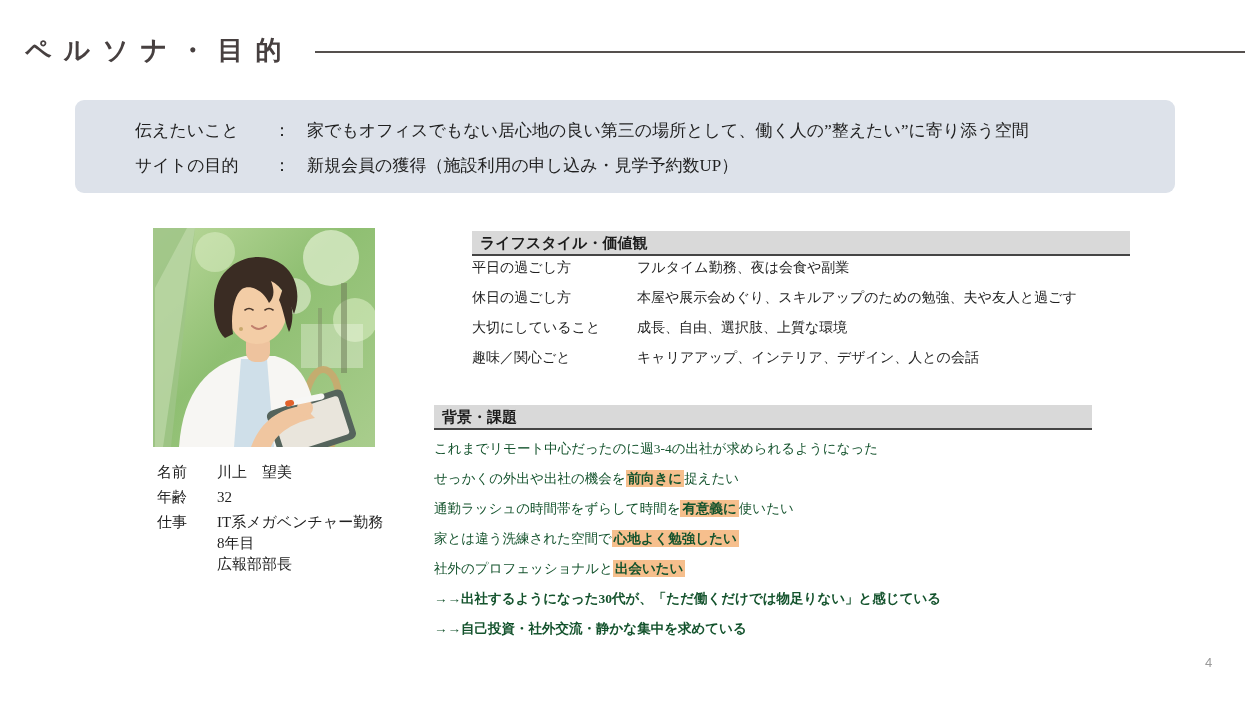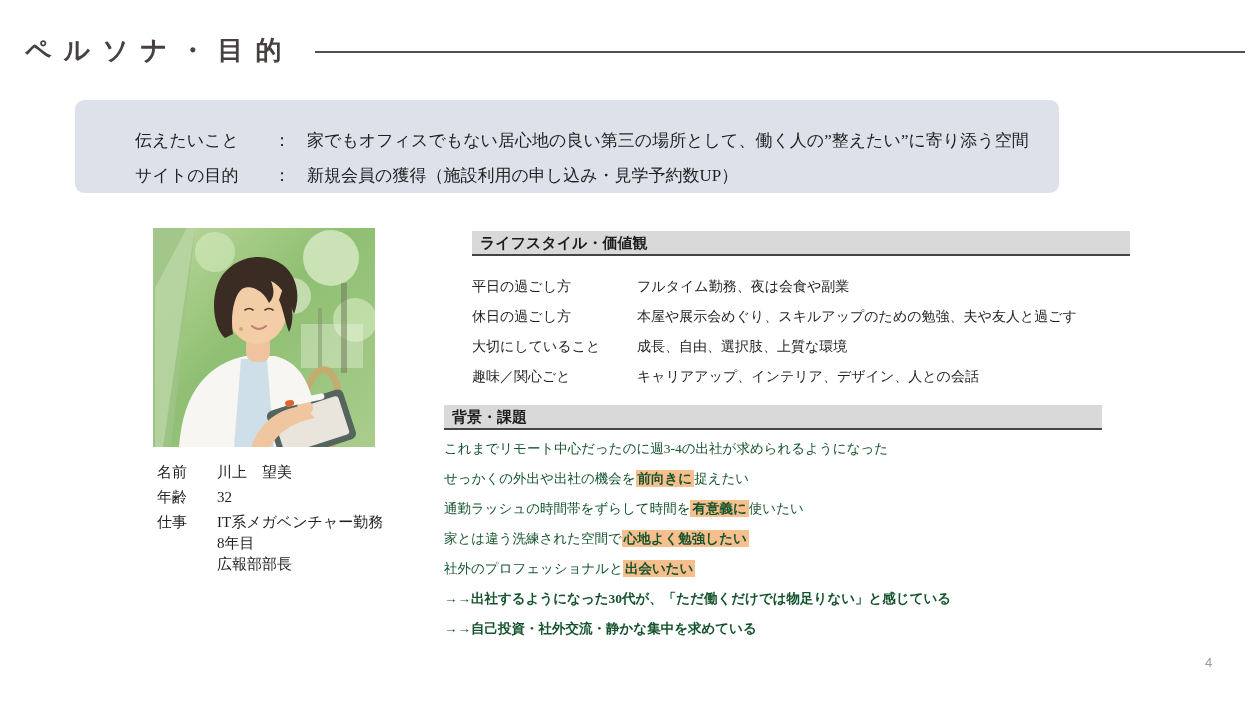--- a/index.html
+++ b/index.html
@@ -11,46 +11,46 @@
   
   .page-title {
     position:absolute; left:25px; top:33px; font-size:26px; font-weight:bold;
     letter-spacing:12px; color:#474040; white-space:nowrap;text-align:center;
   }
   .title-rule {
     position:absolute; left:315px; top:51px; width:930px; height:2px; background:#55504e;
   }
   
   .intro-box {
-    position:absolute; left:75px; top:100px; width:984px; height:93px;
-    background:#dde2ea; border-radius:9px; padding:30px 0 0 60px;
+    position:absolute; left:75px; top:100px; width:1100px; height:93px;
+    background:#dde2ea; border-radius:9px; padding:20px 0 0 60px;
   }
   .intro-row { display:flex; font-size:17px; line-height:22px; margin-bottom:13px; color:#1f1f1f; }
   .intro-label { width:122px; }
   .intro-colon { width:50px; text-align:center; }
   .intro-text  { flex:1; }
   
   .photo { position:absolute; left:153px; top:228px; width:222px; height:219px; }
   
   .profile { position:absolute; left:145px; top:462px; font-size:15px; color:#1f1f1f;margin-left:12px; }
   .profile-row { display:flex; margin-bottom:4px; }
   .profile-label { width:60px; line-height:21px; }
   .profile-value { line-height:21px; }
   .profile-value div { line-height:21px; }
   
   .section-bar {
     background:#d9d9d9; border-bottom:2px solid #454545;
     font-weight:bold; font-size:15px; line-height:22px; padding:1px 8px 0 8px; color:#1c1c1c;
   }
   .lifestyle { position:absolute; left:472px; top:231px; width:658px; }
-  .ls-table { margin-top:21px; }
+  .ls-table { margin-top:2px; }
   .ls-row { display:flex; font-size:14px; height:30px; line-height:20px; color:#1f1f1f; }
   .ls-label { width:165px; }
   .ls-value { flex:1; }
-  .bg-section { position:absolute; left:444px; top:405px; width:658px; }
+  .bg-section { position:absolute; left:434px; top:405px; width:658px; }
   .bg-lines { margin-top:10px; }
   .bg-line { font-size:13.5px; line-height:18px; height:30px; color:#14532d; }
   .bg-line.bold { font-weight:bold; }
   .hl { background:#f6bf8d; font-weight:bold; padding:1px 2px; }
   .hl:empty { display:none; }
   
   .page-num {
     position:absolute; left:1205px; top:655px; font-size:13px; color:#9a9a9a;
     font-family:"Liberation Sans","DejaVu Sans",sans-serif;
   }

